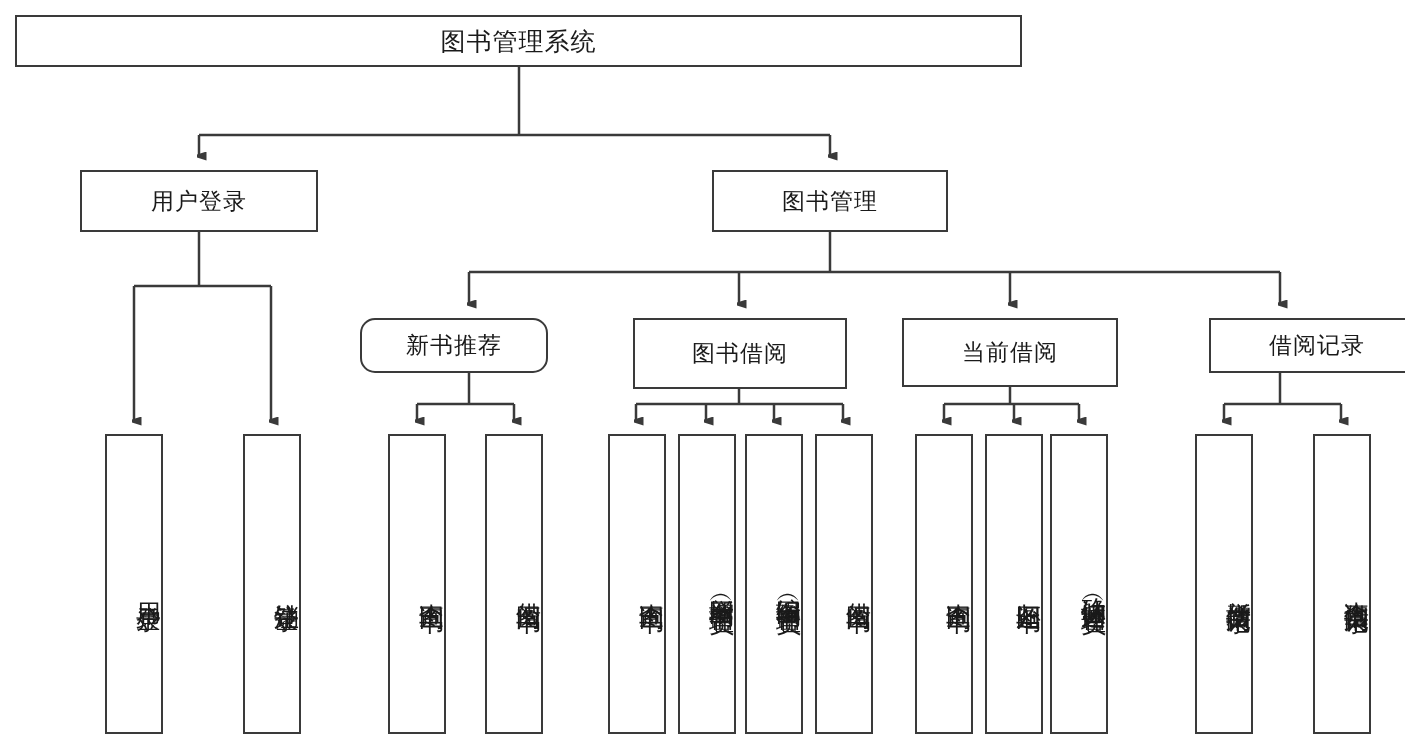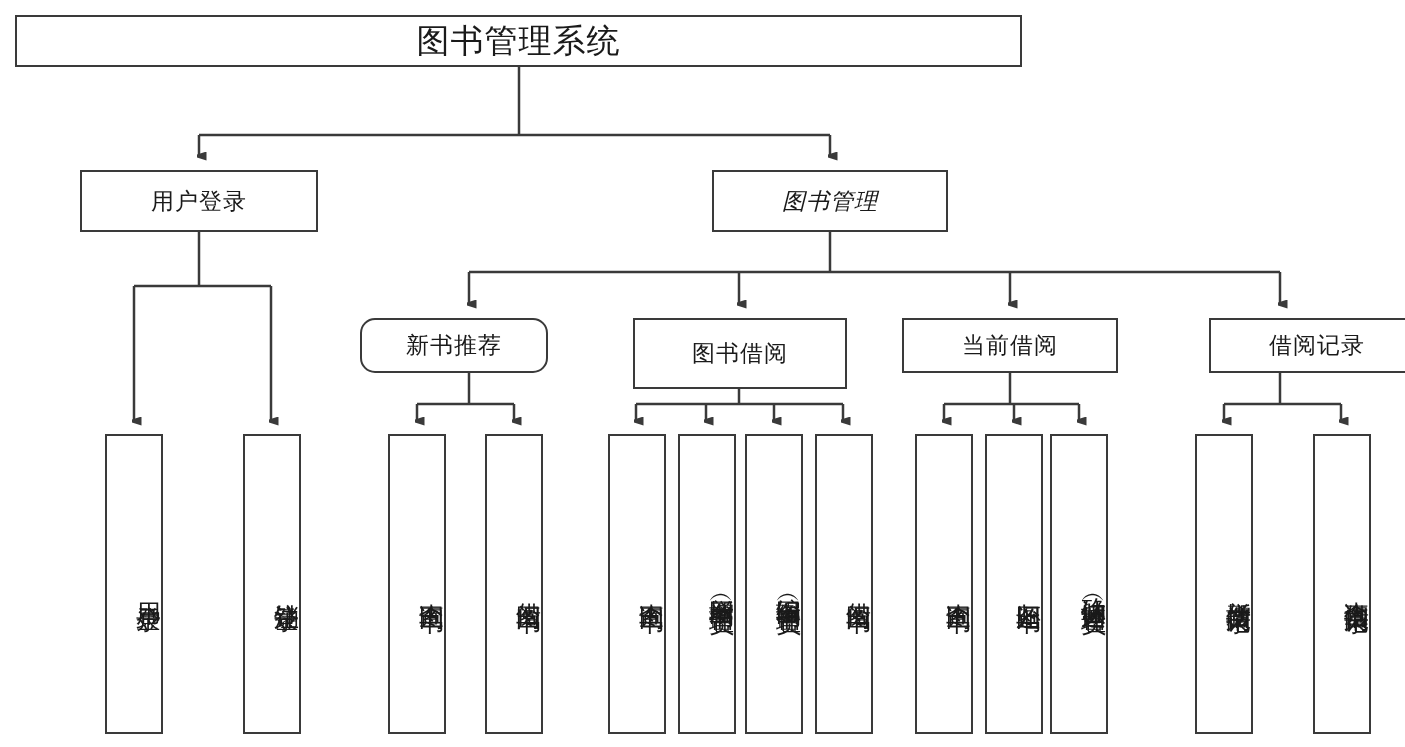--- a/index.html
+++ b/index.html
@@ -50,21 +50,21 @@
     padding-top: 6px;
     align-items: flex-start;
     justify-content: center;
   }
   .node.vert .vlabel {
     writing-mode: vertical-rl;
     text-orientation: upright;
     white-space: nowrap;
   }
   #root-node {
-    font-size: 33px;
+    font-size: 25px;
   }
   #watermark {
     position: absolute;
     right: 8px;
     bottom: 4px;
     font-size: 17px;
     color: #b9b9b9;
     white-space: nowrap;
     letter-spacing: 0.5px;
     font-family: "Liberation Sans", "DejaVu Sans", sans-serif;
@@ -126,33 +126,33 @@
   </svg>
 
   <div class="node horiz" id="root-node" style="left:15px; top:15px; width:1007px; height:52px;">
     <span>图书管理系统</span>
   </div>
 
   <div class="node horiz" style="left:80px; top:170px; width:238px; height:62px;">
     <span>用户登录</span>
   </div>
 
-  <div class="node horiz" style="left:712px; top:170px; width:236px; height:62px;font-style:italic;">
+  <div class="node horiz" style="left:712px; top:170px; width:236px; height:62px;">
     <span>图书管理</span>
   </div>
 
   <div class="node horiz" style="left:360px; top:318px; width:188px; height:55px;border-radius:15px;">
     <span>新书推荐</span>
   </div>
 
   <div class="node horiz" style="left:633px; top:318px; width:214px; height:71px;">
     <span>图书借阅</span>
   </div>
 
-  <div class="node horiz" style="left:902px; top:318px; width:216px; height:55px;">
+  <div class="node horiz" style="left:902px; top:318px; width:216px; height:69px;">
     <span>当前借阅</span>
   </div>
 
   <div class="node horiz" style="left:1172px; top:318px; width:216px; height:55px;margin-left:37px;">
     <span>借阅记录</span>
   </div>
 
   <div class="node vert" style="left:105px; top:434px; width:58px; height:300px;">
     <span class="vlabel">用户登录</span>
   </div>

